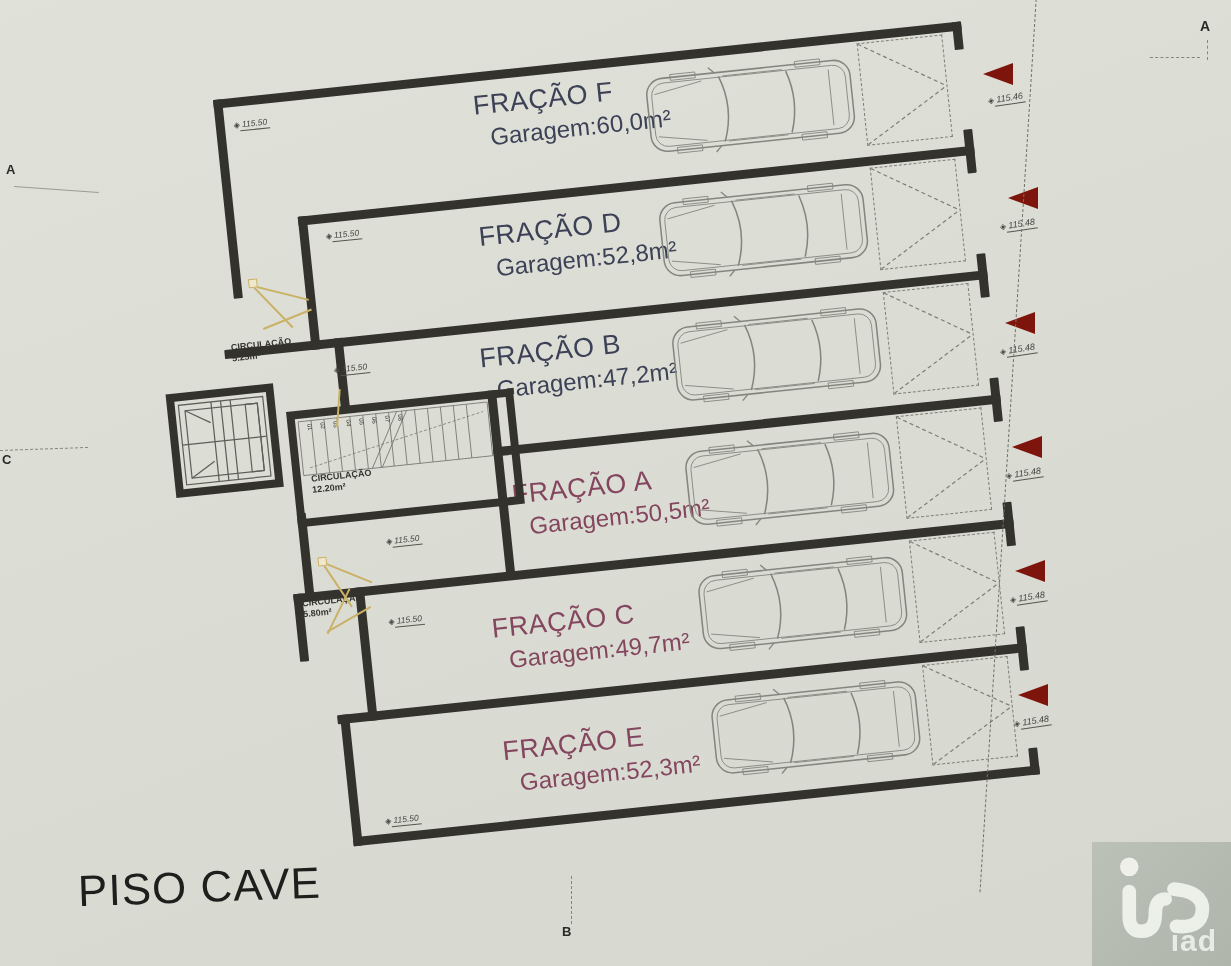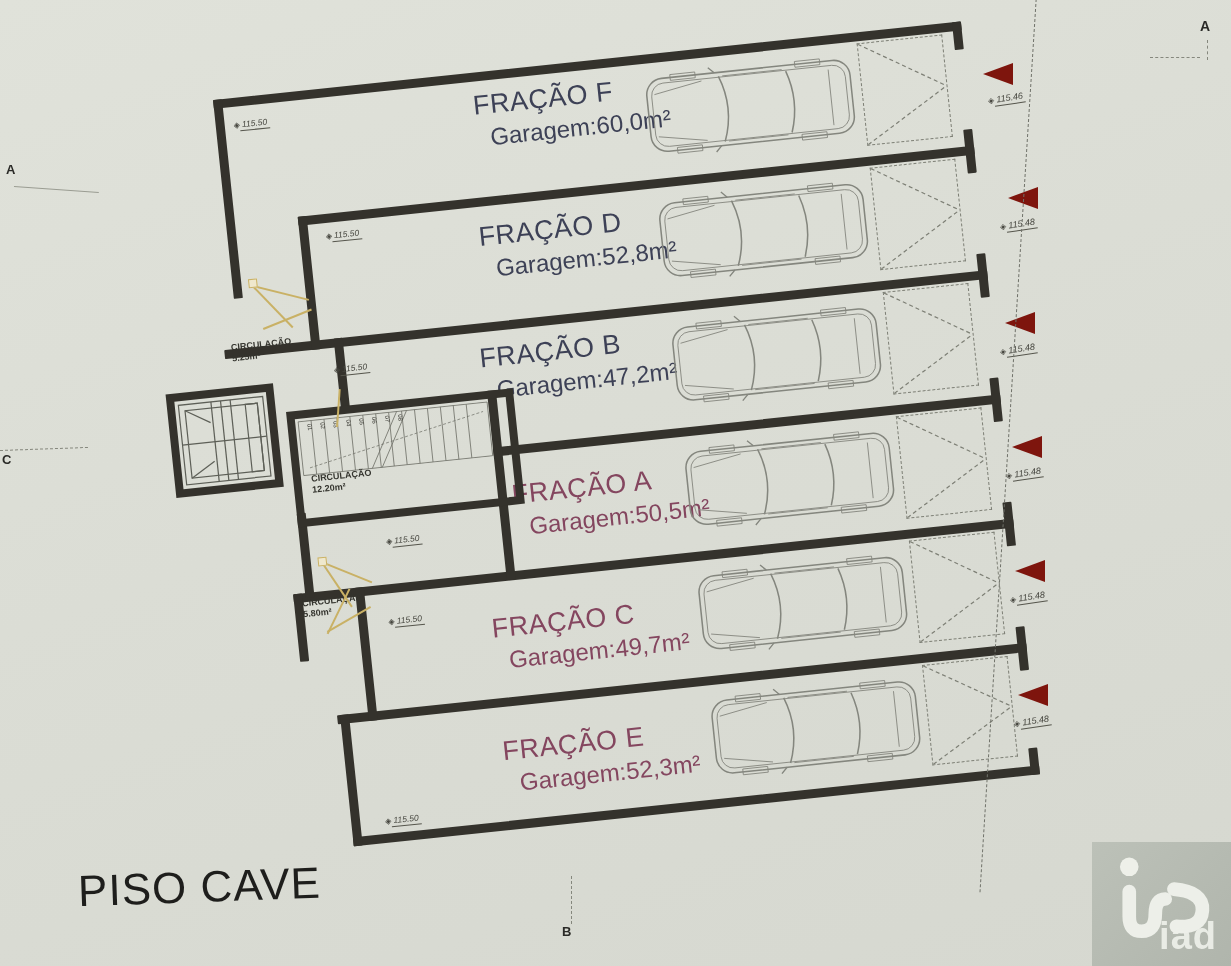--- a/index.html
+++ b/index.html
@@ -59,21 +59,21 @@
   .thinline{position:absolute;background:#9a9c92;height:1.2px;transform-origin:0 50%;}
   .dashline{position:absolute;border-top:1.3px dashed #85877d;transform-origin:0 50%;}
   .dashvline{position:absolute;border-left:1.3px dashed #85877d;width:0;}
 
   #title{position:absolute;left:78px;top:862px;font-size:44px;color:#1e1e1c;
          letter-spacing:1px;transform:rotate(-2deg);}
 
   #logo{position:absolute;left:1092px;top:842px;width:139px;height:124px;
         background:linear-gradient(135deg,#bcc1b8,#b0b5ac);}
   #logo svg{position:absolute;inset:0;width:100%;height:100%;}
-  #logo .logotext{position:absolute;right:14px;bottom:8px;font-size:38px;font-weight:bold;
+  #logo .logotext{position:absolute;right:14px;bottom:8px;font-size:30px;font-weight:bold;
         color:#eef0ea;opacity:.93;letter-spacing:1px;}
 
   svg text{font-family:"Liberation Sans",sans-serif;}
 </style>
 </head>
 <body>
 
 <div id="canvas">
 
   <svg width="0" height="0" style="position:absolute">

